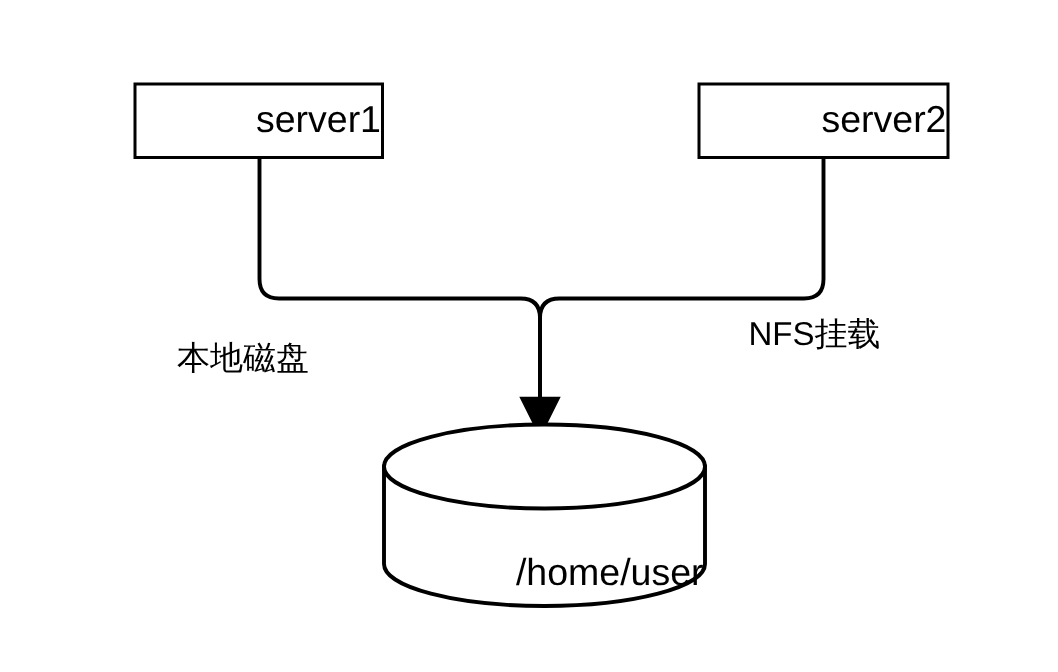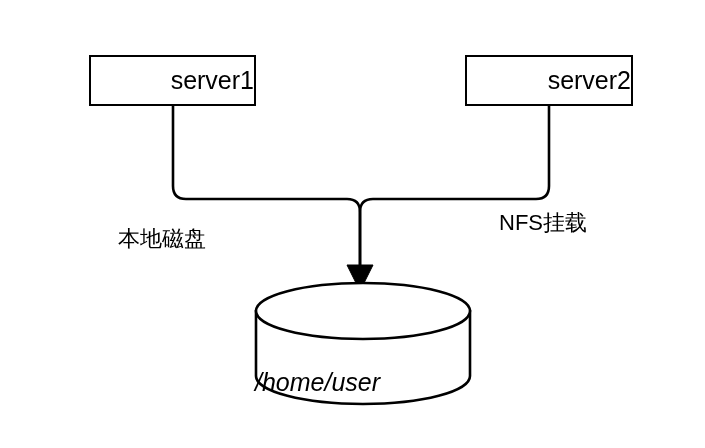--- a/index.html
+++ b/index.html
@@ -61,26 +61,25 @@
   }
   #edge-label-right {
     left: 499px;
     top: 212px;
   }
   #storage-label {
     position: absolute;
     left: 255px;
     top: 370px;
     width: 214px;
-    text-align: left;
+    text-align: right;
     font-size: 25px;
     color: #000000;
     line-height: 1;
     white-space: nowrap;
-    font-style: italic;
   }
 </style>
 </head>
 <body>
 
 <svg id="diagram-canvas" viewBox="0 0 705 448" xmlns="http://www.w3.org/2000/svg">
 
   <path d="M 173 106 L 173 186 Q 173 199 186 199 L 347 199 Q 360 199 360 212 L 360 272" fill="none" stroke="#000000" stroke-width="2.6"></path>
 
   <path d="M 549 106 L 549 186 Q 549 199 536 199 L 373 199 Q 360 199 360 212 L 360 272" fill="none" stroke="#000000" stroke-width="2.6"></path>

